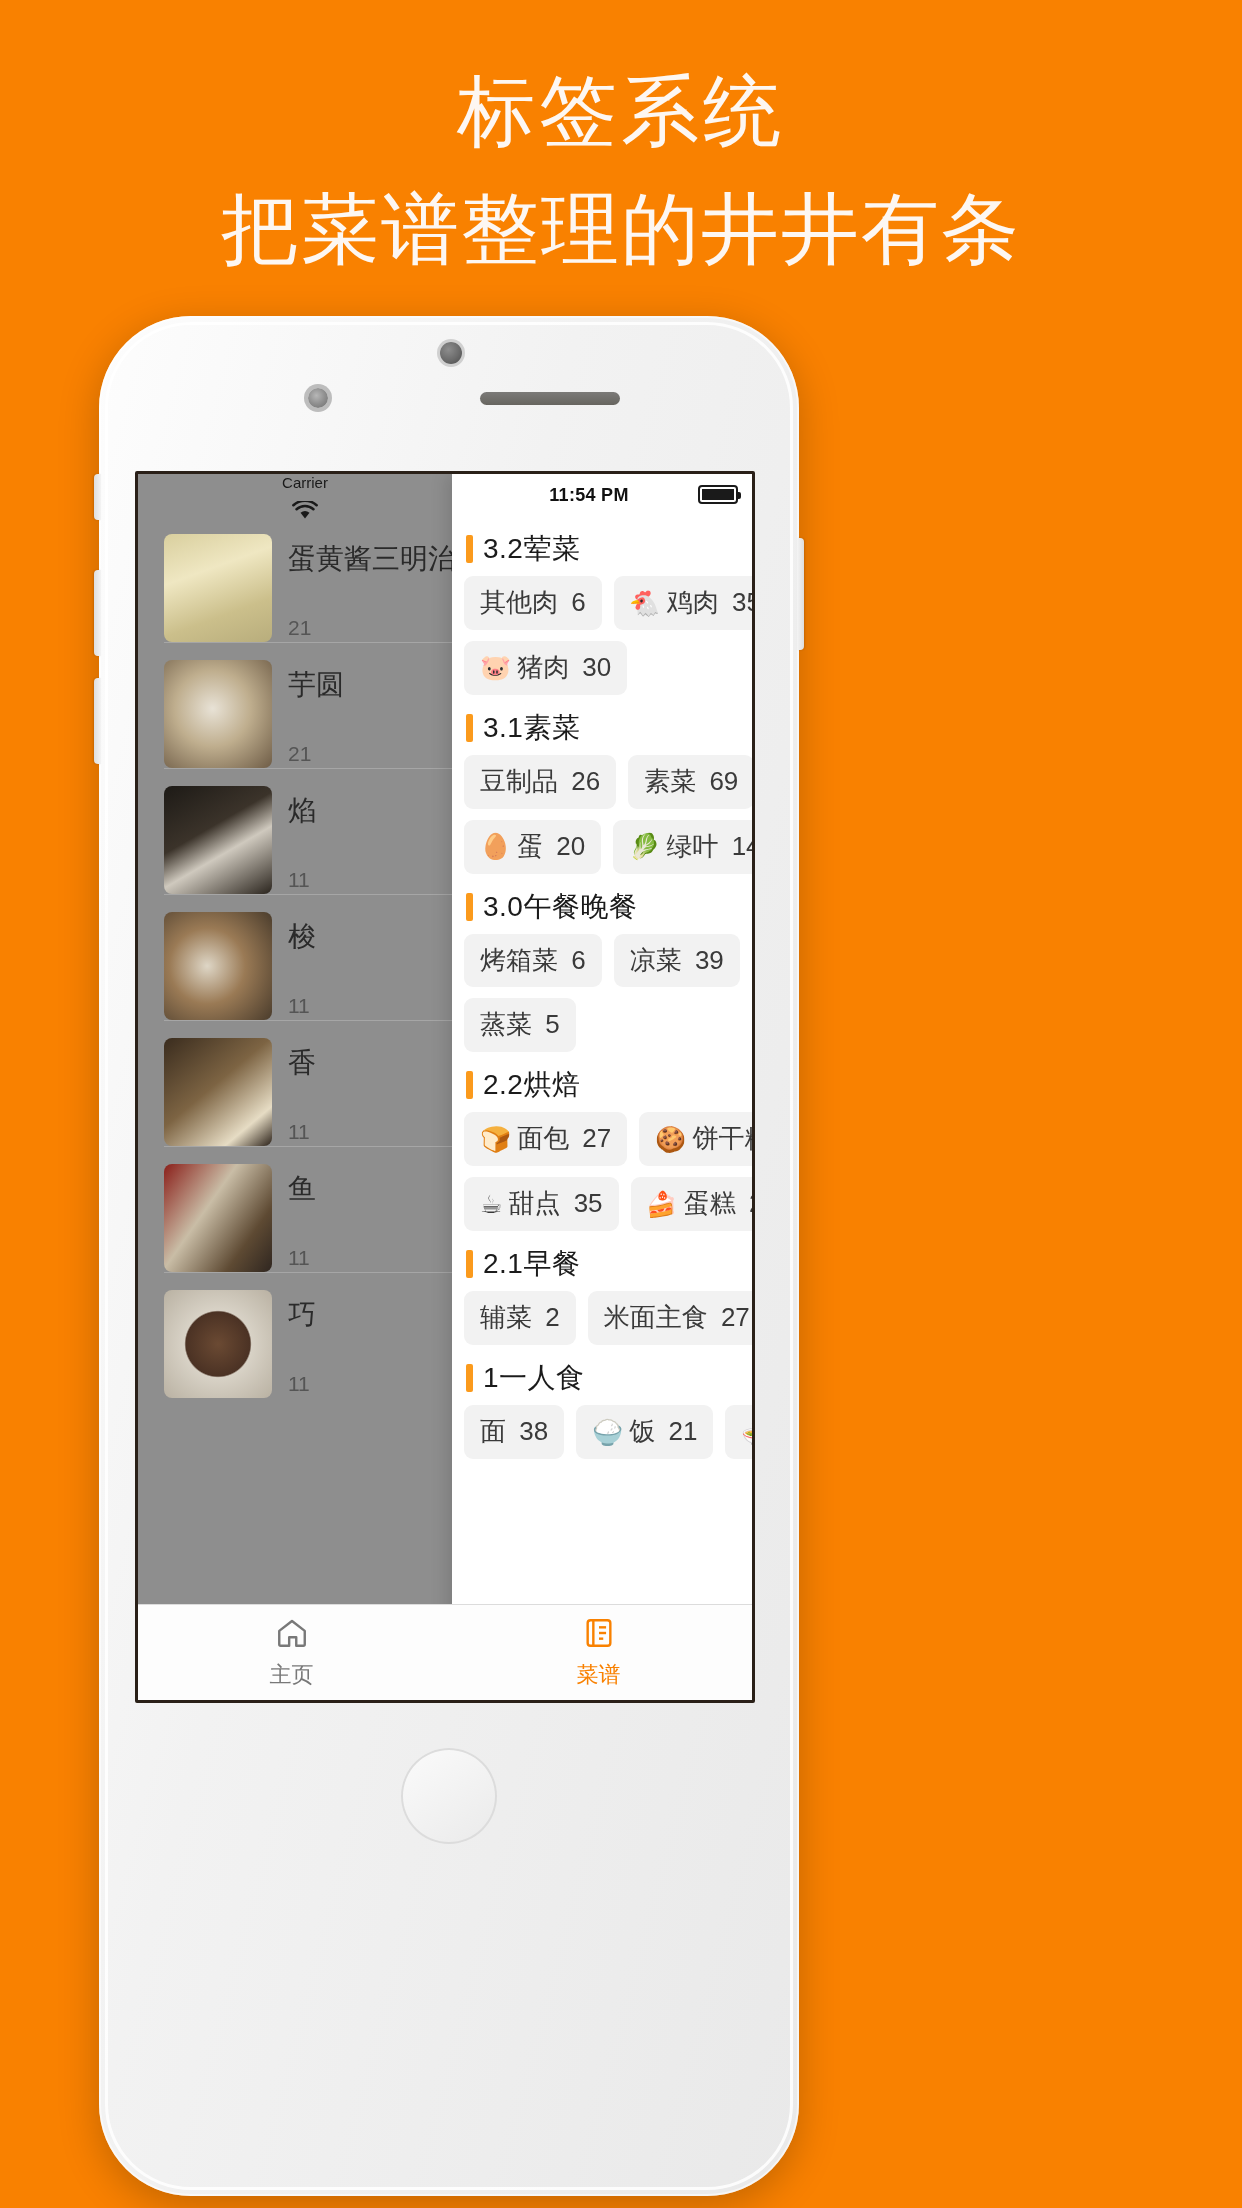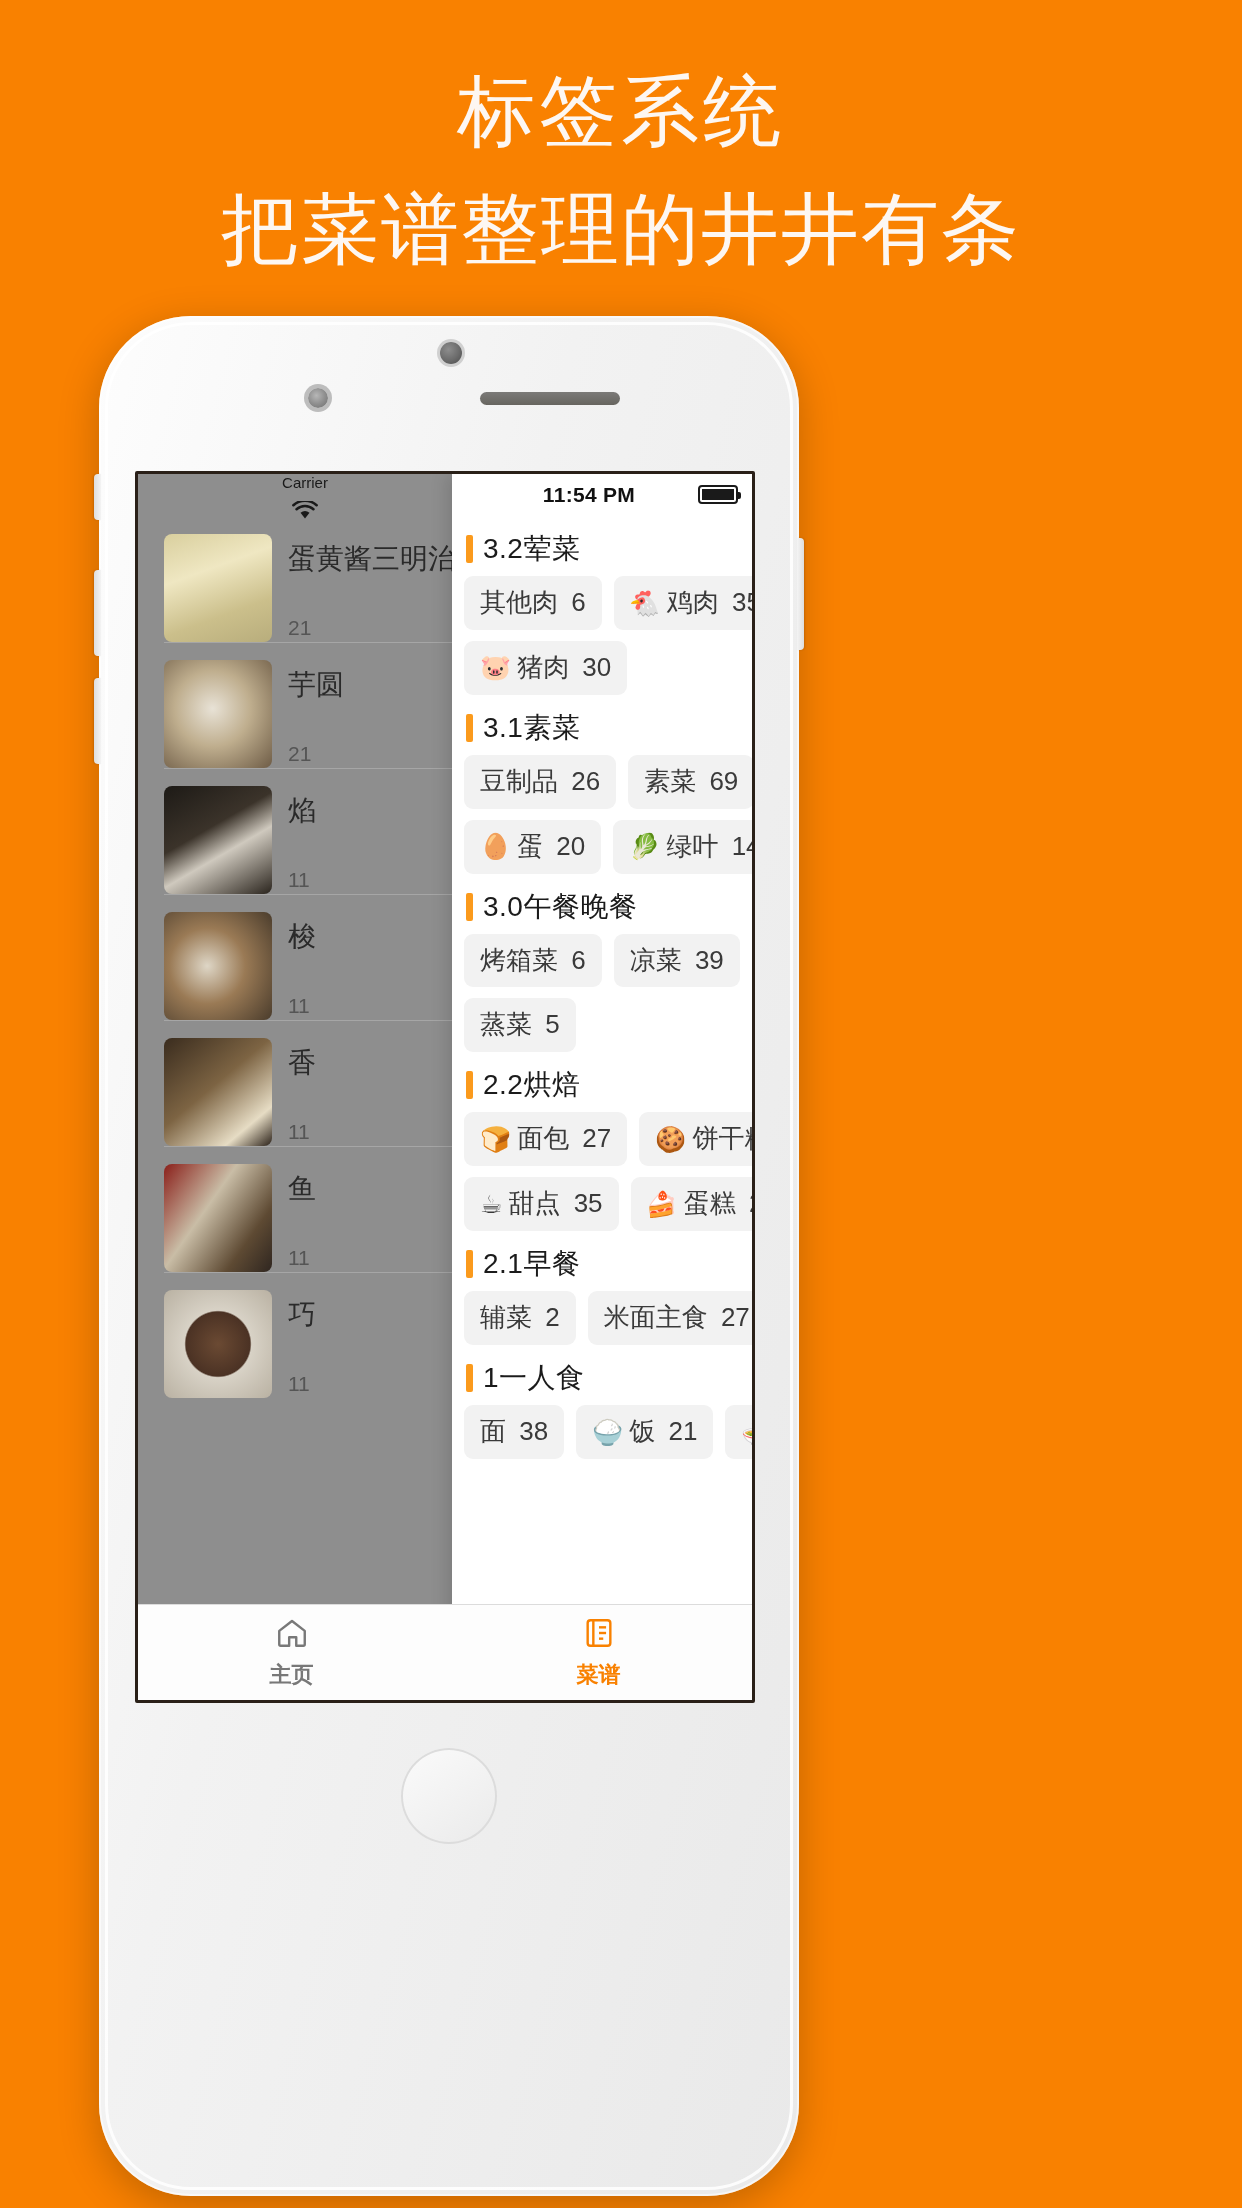--- a/index.html
+++ b/index.html
@@ -121,21 +121,21 @@
   .tag-panel {
     position: absolute; left: 314px; top: 0; right: 0; bottom: 0;
     background: #ffffff;
     box-shadow: -6px 0 16px rgba(0,0,0,.12);
     overflow: hidden;
   }
   .fg-statusbar {
     height: 42px; display: flex; align-items: center; justify-content: center;
     position: relative; padding: 0 16px;
   }
-  .fg-time { font-size: 21px; font-weight: bold; color: #111; letter-spacing: .3px; margin-left: -26px;}
+  .fg-time { font-size: 18px; font-weight: bold; color: #111; letter-spacing: .3px; margin-left: -26px;}
   .battery {
     position: absolute; right: 14px; top: 11px;
     width: 40px; height: 19px; border: 2px solid #1a1a1a; border-radius: 4px;
     background: #1a1a1a; background-clip: content-box; padding: 2px;
   }
   .battery::after {
     content:''; position:absolute; right:-5px; top:5px;
     width:3px; height:7px; background:#1a1a1a; border-radius:0 2px 2px 0;
   }
 
@@ -152,21 +152,21 @@
     padding: 12px 16px; font-size: 26px; color: #3a3a3a;
     white-space: nowrap; display: inline-flex; align-items: center; gap: 6px;
     line-height: 1.15;
   }
   .tag .emo { font-size: 25px; }
 
   
   .tabbar {
     position: absolute; left: 0; right: 0; bottom: 0; height: 96px;
     background: #fdfdfd; border-top: 1px solid #dcdcdc;
-    display: flex; align-items: center; font-weight: bold;
+    display: flex; align-items: center;
   }
   .tab { flex: 1; text-align: center; color: #787878; }
   .tab .ico { display:block; height: 42px; }
   .tab .lbl { font-size: 22px; display:block; margin-top: 2px;}
   .tab.active { color: #F98100; }
   .home-btn {
     position: absolute; left: 50%; transform: translateX(-50%);
     top: 1432px; width: 96px; height: 96px; border-radius: 50%;
     background: linear-gradient(145deg,#fbfbfb,#eaeaea);
     box-shadow: 0 0 0 2px #dcdcdc inset;

